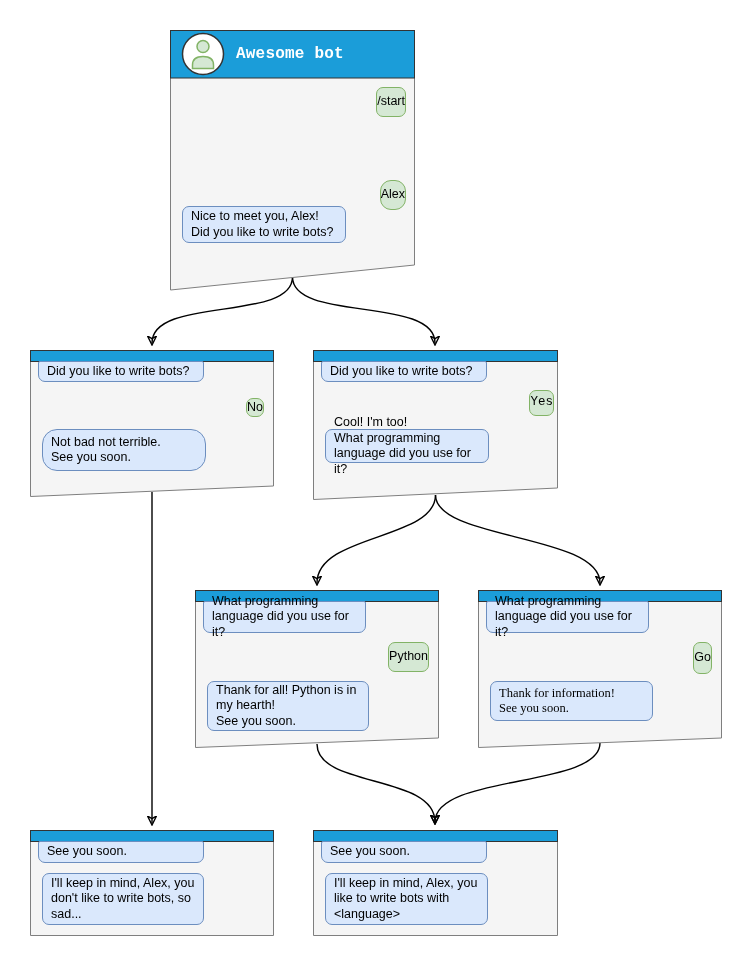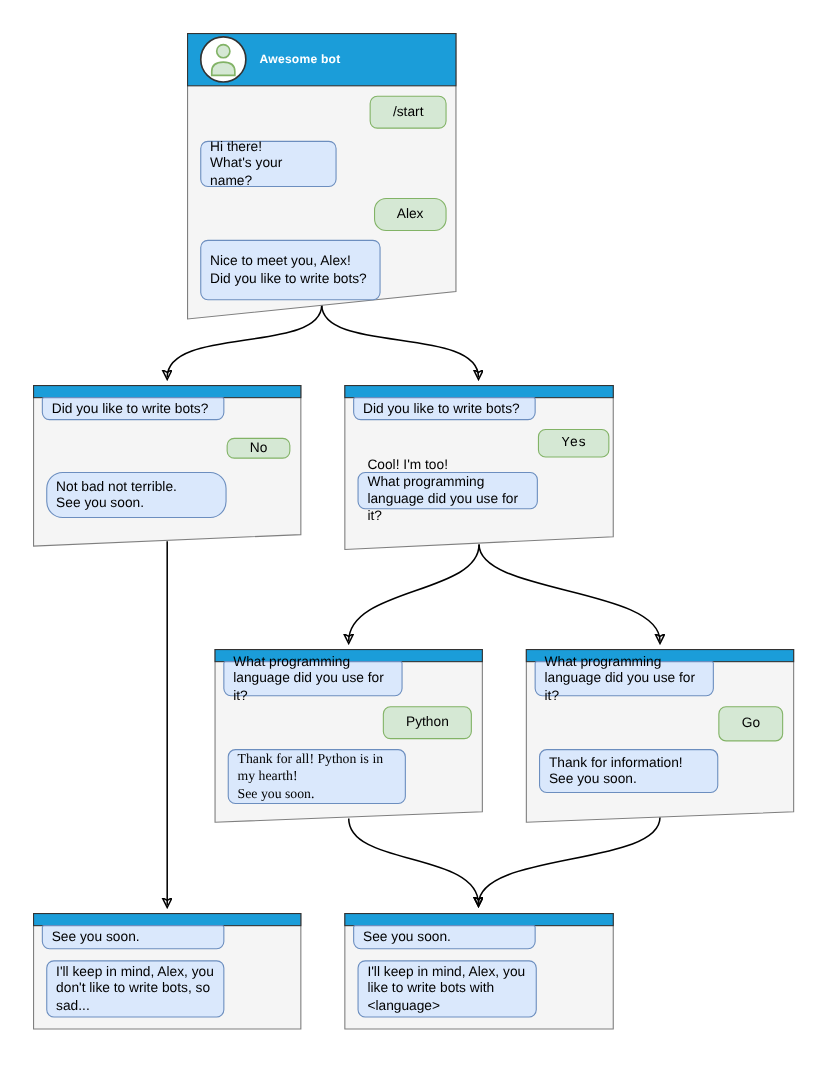--- a/index.html
+++ b/index.html
@@ -21,32 +21,32 @@
   }
   .edges{position:absolute;left:0;top:0;width:743px;height:971px;z-index:1;}
   .edges path{stroke:var(--edge-color);stroke-width:1.4;fill:none;}
   .window{position:absolute;z-index:2;}
   .window svg.shape{position:absolute;left:0;top:0;overflow:visible;}
   .body{fill:var(--window-fill);stroke:var(--window-border);stroke-width:1;}
   .strip,.header{fill:var(--header-blue);stroke:var(--frame-stroke);stroke-width:1;}
   .person{fill:var(--user-fill);stroke:var(--user-border);stroke-width:1.5;}
   .window-title{
     position:absolute;display:flex;align-items:center;
-    color:var(--title-text);font-size:11px;font-weight:bold;letter-spacing:.2px;
+    color:var(--title-text);font-size:16px;font-weight:bold;letter-spacing:.2px;font-family:Liberation Mono, monospace;
   }
   .bubble{
     position:absolute;box-sizing:border-box;border-radius:7px;
     background:var(--bot-fill);border:1px solid var(--bot-border);
     font-size:12.5px;line-height:15.5px;color:#000;
     padding:0 8px;display:flex;flex-direction:column;justify-content:center;
     white-space:pre-line;
   }
   .bubble.user{
     background:var(--user-fill);border-color:var(--user-border);
-    padding:0 20px;text-align:center;
+    padding:0 0;text-align:center;
   }
   .bubble.first{border-radius:2px 2px 7px 7px;}
 </style>
 </head>
 <body>
 
 <div class="canvas">
 
   <svg class="edges" viewBox="0 0 743 971">
     <defs>
@@ -70,24 +70,22 @@
       <g>
         <circle cx="33" cy="24" r="20.5" fill="#ffffff" stroke="#333333" stroke-width="1.5"></circle>
         <g>
           <circle class="person" cx="33" cy="16.5" r="6"></circle>
           <path class="person" d="M22.5,38.5 v-3.5 c0,-6 4.5,-8.5 10.5,-8.5 c6,0 10.5,2.5 10.5,8.5 v3.5 z"></path>
         </g>
       </g>
     </svg>
     <div class="window-title" style="left:66px;top:0;height:48px;">Awesome bot</div>
     <div class="bubble user" style="right:9px;top:57px;height:30px;">/start</div>
-    <div class="bubble bot" style="left:12px;top:98px;width:124px;height:42px;">Hi there!
-What's your name?</div>
     <div class="bubble user" style="right:9px;top:150px;height:30px;border-radius:11px;">Alex</div>
-    <div class="bubble bot" style="left:12px;top:188px;width:164px;height:55px;">Nice to meet you, Alex!
+    <div class="bubble bot" style="left:12px;top:176px;width:164px;height:37px;">Nice to meet you, Alex!
 Did you like to write bots?</div>
   </div>
 
   <div class="window" style="left:30px;top:350px;width:244px;height:147px;">
     <svg class="shape" width="244" height="147" viewBox="0 0 244 147">
       <polygon class="body" points="0.5,0.5 243.5,0.5 243.5,136 0.5,146.5"></polygon>
       <rect class="strip" x="0.5" y="0.5" width="243" height="11"></rect>
     </svg>
     <div class="bubble bot first" style="left:8px;top:11px;width:166px;height:21px;">Did you like to write bots?</div>
     <div class="bubble user" style="right:10px;top:48px;height:19px;">No</div>
@@ -108,34 +106,34 @@
   </div>
 
   <div class="window" style="left:195px;top:590px;width:244px;height:158px;">
     <svg class="shape" width="244" height="158" viewBox="0 0 244 158">
       <polygon class="body" points="0.5,0.5 243.5,0.5 243.5,148 0.5,157.5"></polygon>
       <rect class="strip" x="0.5" y="0.5" width="243" height="11"></rect>
     </svg>
     <div class="bubble bot first" style="left:8px;top:11px;width:163px;height:32px;">What programming
 language did you use for it?</div>
     <div class="bubble user" style="right:10px;top:52px;height:30px;margin-left:28px;">Python</div>
-    <div class="bubble bot" style="left:12px;top:91px;width:162px;height:50px;font-family:Liberation Serif, serif;">Thank for all! Python is in
+    <div class="bubble bot" style="left:12px;top:91px;width:162px;height:50px;">Thank for all! Python is in
 my hearth!
 See you soon.</div>
   </div>
 
   <div class="window" style="left:478px;top:590px;width:244px;height:158px;">
     <svg class="shape" width="244" height="158" viewBox="0 0 244 158">
       <polygon class="body" points="0.5,0.5 243.5,0.5 243.5,148 0.5,157.5"></polygon>
       <rect class="strip" x="0.5" y="0.5" width="243" height="11"></rect>
     </svg>
     <div class="bubble bot first" style="left:8px;top:11px;width:163px;height:32px;">What programming
 language did you use for it?</div>
     <div class="bubble user" style="right:10px;top:52px;height:32px;">Go</div>
-    <div class="bubble bot" style="left:12px;top:91px;width:163px;height:40px;">Thank for information!
+    <div class="bubble bot" style="left:12px;top:91px;width:163px;height:40px;font-family:Liberation Serif, serif;">Thank for information!
 See you soon.</div>
   </div>
 
   <div class="window" style="left:30px;top:830px;width:244px;height:106px;">
     <svg class="shape" width="244" height="106" viewBox="0 0 244 106">
       <polygon class="body" points="0.5,0.5 243.5,0.5 243.5,105.5 0.5,105.5"></polygon>
       <rect class="strip" x="0.5" y="0.5" width="243" height="11"></rect>
     </svg>
     <div class="bubble bot first" style="left:8px;top:11px;width:166px;height:22px;">See you soon.</div>
     <div class="bubble bot" style="left:12px;top:43px;width:162px;height:52px;">I'll keep in mind, Alex, you

